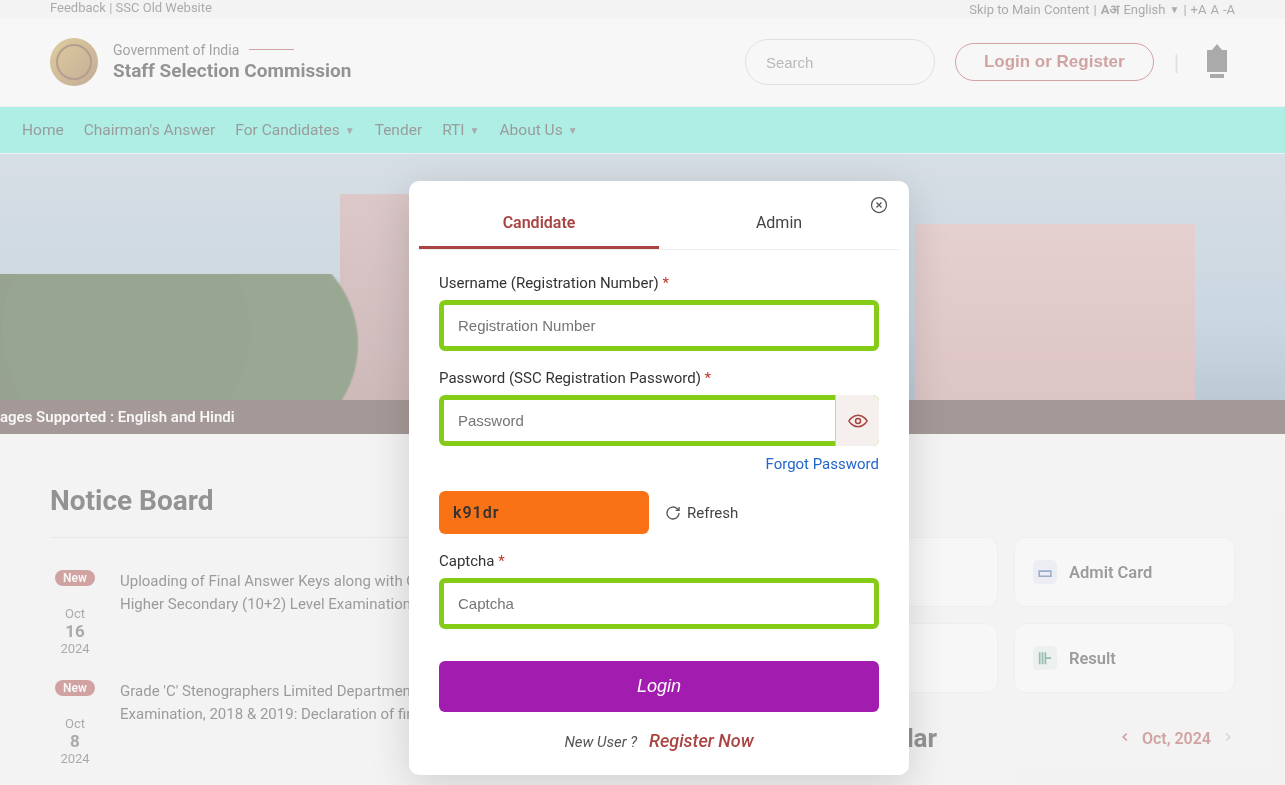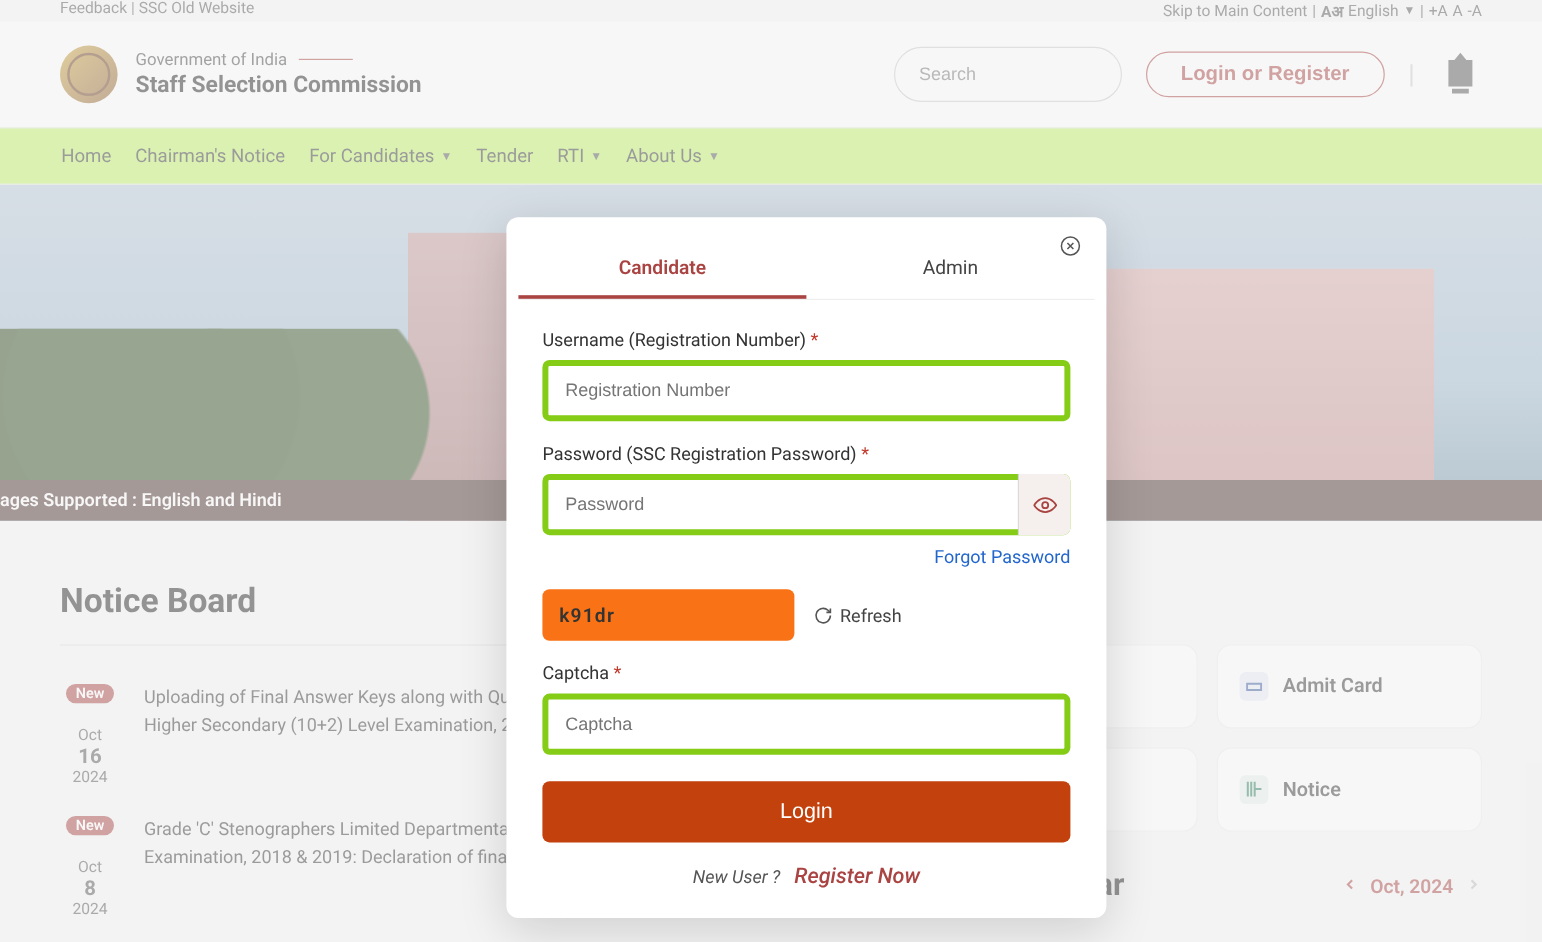--- a/index.html
+++ b/index.html
@@ -21,21 +21,21 @@
 .ssc-line { font-size: 19px; font-weight: 700; color: #222; }
 .header-actions { display: flex; align-items: center; gap: 20px; }
 .search-box { display: flex; align-items: center; border: 1px solid #ccc; border-radius: 30px; padding: 10px 20px; width: 190px; }
 .search-box input { border: none; outline: none; font-size: 15px; flex: 1; background: transparent; }
 .search-icon svg { width: 20px; height: 20px; }
 .login-btn { border: 1.5px solid #a94442; color: #a94442; background: #fff; padding: 8px 28px; border-radius: 30px; font-size: 17px; font-weight: 600; cursor: pointer; }
 .emblem-right { width: 36px; height: 46px; display: flex; flex-direction: column; align-items: center; justify-content: center; }
 .emblem-right svg { width: 30px; height: 40px; }
 
 
-.nav { display: flex; gap: 20px; padding: 14px 51px; background: #bef264; border-top: 1px solid #eee; border-bottom: 1px solid #eee; font-size: 15.5px; }
+.nav { display: flex; gap: 20px; padding: 14px 22px; background: #5eead4; border-top: 1px solid #eee; border-bottom: 1px solid #eee; font-size: 15.5px; }
 .nav-item { color: #333; cursor: pointer; display: flex; align-items: center; gap: 5px; }
 .caret { font-size: 10px; color: #555; }
 
 
 .hero { height: 280px; background: linear-gradient(to bottom, #b8c8d8 0%, #9cb8ce 60%, #6d8fa3 100%); position: relative; overflow: hidden; }
 .bldg-left { position: absolute; left: 340px; bottom: 0; width: 240px; height: 240px; background: linear-gradient(#c29797, #a07272); }
 .bldg-right { position: absolute; right: 90px; bottom: 30px; width: 280px; height: 180px; background: linear-gradient(#d8a8a8, #c4908f); }
 .trees { position: absolute; left: 0; bottom: 20px; width: 420px; height: 140px; background: radial-gradient(circle at 30% 40%, #2d4a1e 40%, transparent 41%), radial-gradient(circle at 60% 50%, #304f22 40%, transparent 41%), radial-gradient(circle at 15% 60%, #2a4419 40%, transparent 41%); }
 .marquee { position: absolute; bottom: 0; left: 0; right: 0; background: #4a2f2a; color: #fff; padding: 8px 0; font-size: 15px; font-weight: 600; }
 
@@ -59,41 +59,41 @@
 .link-grid { display: grid; grid-template-columns: 1fr 1fr; gap: 16px; margin-bottom: 30px; }
 .link-card { background: #fff; border: 1px solid #eee; border-radius: 12px; padding: 22px 18px; display: flex; align-items: center; gap: 12px; font-size: 16.5px; font-weight: 600; color: #333; }
 .link-icon { width: 24px; height: 24px; border-radius: 5px; display: flex; align-items: center; justify-content: center; }
 .calendar-row { display: flex; justify-content: space-between; align-items: center; }
 .cal-title { font-size: 26px; font-weight: 700; color: #222; }
 .cal-nav { display: flex; align-items: center; gap: 10px; color: #a94442; font-weight: 600; }
 .cal-arrow svg { width: 14px; height: 14px; }
 
 
 .overlay { position: absolute; inset: 0; background: rgba(240,240,240,0.55); }
-.modal { position: absolute; left: 422px; top: 181px; width: 500px; background: #fff; border-radius: 10px; padding: 18px 0 24px; box-shadow: 0 10px 40px rgba(0,0,0,0.15); }
+.modal { position: absolute; left: 409px; top: 181px; width: 500px; background: #fff; border-radius: 10px; padding: 18px 0 24px; box-shadow: 0 10px 40px rgba(0,0,0,0.15); }
 .close-x { position: absolute; top: 14px; right: 20px; cursor: pointer; }
 .close-x svg { width: 20px; height: 20px; }
 .tabs { display: flex; border-bottom: 1px solid #eee; margin: 0 10px; }
 .tab { flex: 1; text-align: center; padding: 14px 0; font-size: 16px; color: #444; cursor: pointer; }
 .tab.active { color: #a94442; font-weight: 600; border-bottom: 3px solid #a94442; }
 .form { padding: 24px 30px 0; }
 .field { margin-bottom: 18px; }
 .label { font-size: 15px; color: #333; margin-bottom: 8px; display: block; }
 .req { color: #c0392b; }
 .input { width: 100%; border: 5px solid #84cc16; border-radius: 6px; padding: 12px 14px; font-size: 15px; }
 .pwd-wrap { position: relative; }
 .eye-btn { position: absolute; right: 0; top: 0; width: 44px; height: 100%; display: flex; align-items: center; justify-content: center; background: #f5f0ed; border-left: 1px solid #ccc; border-radius: 0 6px 6px 0; cursor: pointer; }
 .eye-btn svg { width: 20px; height: 20px; }
 .forgot { text-align: right; margin-top: 8px; }
 .forgot a { color: #2266cc; text-decoration: none; font-size: 15px; }
 .captcha-row { display: flex; align-items: center; gap: 16px; margin-bottom: 18px; }
 .captcha-box { background: #f97316; border-radius: 6px; padding: 12px 14px; font-size: 16px; font-weight: 600; letter-spacing: 1px; color: #333; flex: 0 0 210px; }
 .refresh { display: flex; align-items: center; gap: 6px; font-size: 15px; color: #444; cursor: pointer; }
 .refresh svg { width: 16px; height: 16px; }
-.login-submit { width: 100%; background: #c2410c; color: #fff; border: none; padding: 15px; border-radius: 6px; font-size: 18px; font-weight: 500; cursor: pointer; margin-top: 4px; }
+.login-submit { width: 100%; background: #a21caf; color: #fff; border: none; padding: 15px; border-radius: 6px; font-size: 18px; font-weight: 500; cursor: pointer; margin-top: 14px; font-style: italic; }
 .register-row { text-align: center; margin-top: 18px; font-size: 15px; color: #555; font-style: italic; }
 .register-link { color: #a94442; font-size: 18px; font-weight: 500; margin-left: 8px; cursor: pointer; }
 </style>
 </head>
 <body>
 
 <div class="top-bar">
   <div class="top-left">
     <a>Feedback</a>
     <span> | </span>
@@ -135,21 +135,21 @@
     <div class="emblem-right">
       <svg viewBox="0 0 30 40">
           <path d="M15 2 L10 8 L5 8 L5 30 L25 30 L25 8 L20 8 Z M8 32 L22 32 L22 36 L8 36 Z" fill="#555"></path>
         </svg>
     </div>
   </div>
 </div>
 
 <div class="nav">
   <div class="nav-item">Home</div>
-  <div class="nav-item">Chairman's Notice</div>
+  <div class="nav-item">Chairman's Answer</div>
   <div class="nav-item">
       <span>For Candidates</span>
       <span class="caret">▼</span>
     </div>
   <div class="nav-item">Tender</div>
   <div class="nav-item">
       <span>RTI</span>
       <span class="caret">▼</span>
     </div>
   <div class="nav-item">
@@ -207,21 +207,21 @@
       <div class="link-card">
         <div class="link-icon" style="background:#e6ecf8;color:#3a5aa0;">▭</div>
         <span>Admit Card</span>
       </div>
       <div class="link-card">
         <div class="link-icon" style="background:#f8ece6;color:#b06a3a;">⌧</div>
         <span>nswer Key</span>
       </div>
       <div class="link-card">
         <div class="link-icon" style="background:#e6f0ec;color:#2a7a5a;">⊪</div>
-        <span>Notice</span>
+        <span>Result</span>
       </div>
     </div>
     <div class="calendar-row">
       <div class="cal-title">SSC Calendar</div>
       <div class="cal-nav">
         <span class="cal-arrow"><svg viewBox="0 0 24 24" fill="none" stroke="#a94442" stroke-width="3">
               <path d="M15 18l-6-6 6-6"></path>
             </svg></span>
         <span>Oct, 2024</span>
         <span class="cal-arrow"><svg viewBox="0 0 24 24" fill="none" stroke="#bbb" stroke-width="3">

